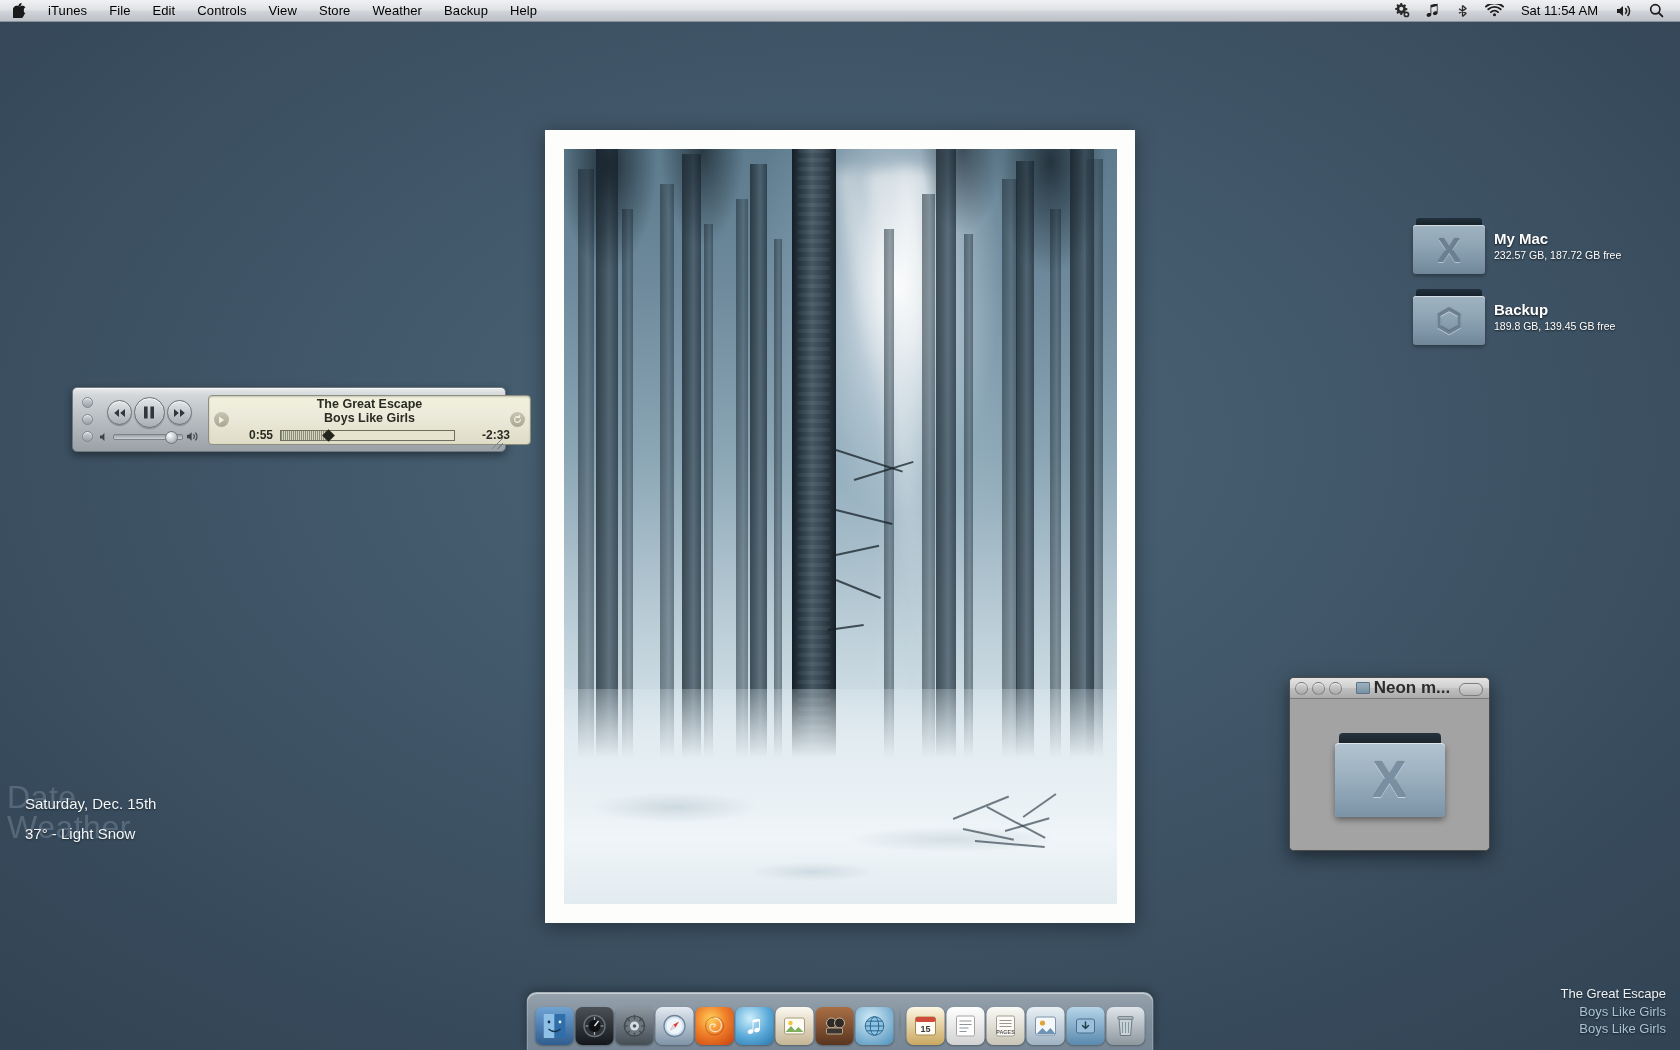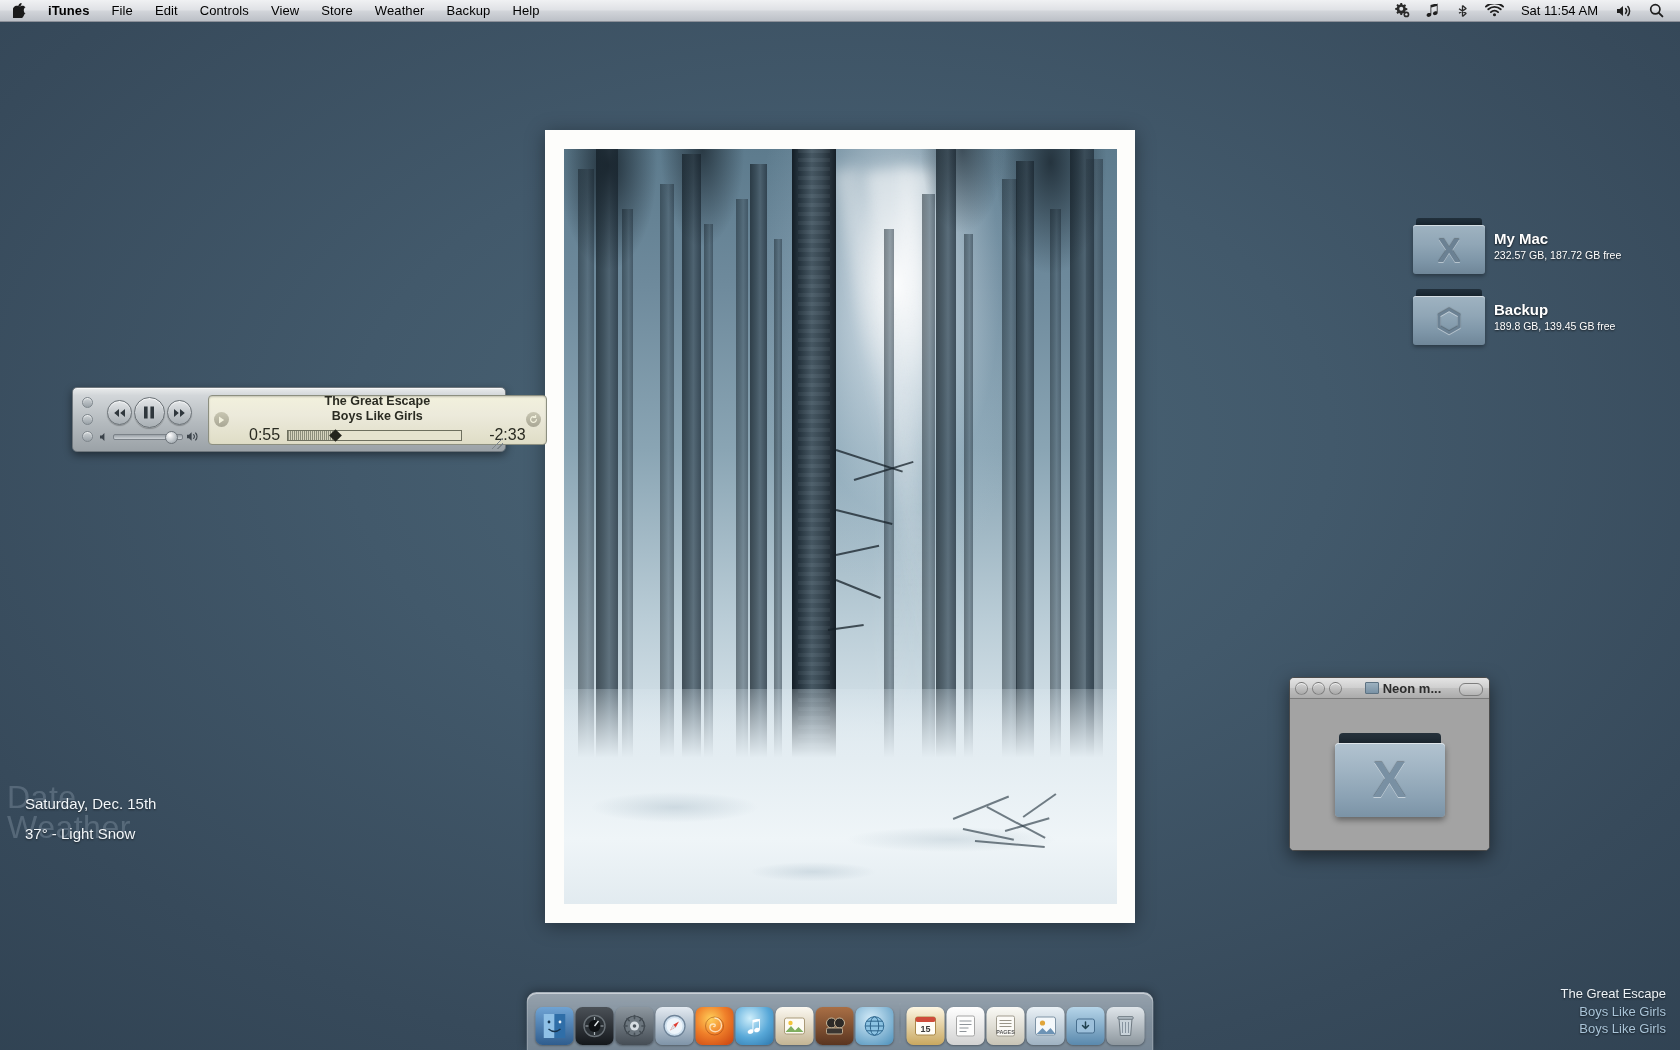--- a/index.html
+++ b/index.html
@@ -50,21 +50,21 @@
   .menu-item {
     font-size: 13px;
     color: #000;
     padding: 0 11px;
     height: 22px;
     line-height: 22px;
     letter-spacing: 0.1px;
     cursor: default;
     white-space: nowrap;
   }
-  .menu-item.app-name { font-weight: bold; }
+  .menu-item.app-name { font-weight: normal; }
   .menu-status {
     height: 22px;
     display: flex;
     align-items: center;
     padding: 0 8px;
   }
   .menu-clock {
     font-size: 13px;
     color: #000;
     padding: 0 9px;
@@ -275,21 +275,21 @@
   }
   .lcd-title { font-size: 12.5px; font-weight: bold; }
   .lcd-artist { font-size: 12.5px; font-weight: bold; }
   .lcd-scrub {
     display: flex;
     align-items: center;
     justify-content: center;
     gap: 7px;
     margin-top: 2px;
   }
-  .lcd-time { font-size: 16px; font-weight: normal; color: #2a2b22; font-family: "Liberation Sans", sans-serif; margin-left: 20px; }
+  .lcd-time { font-size: 12px; font-weight: bold; color: #2a2b22; font-family: "Liberation Sans", sans-serif; margin-left: 20px; }
   .scrub-track {
     position: relative;
     width: 175px;
     height: 11px;
     border: 1px solid #6e705f;
     background: #e6e4cf;
     box-sizing: border-box;
   }
   .scrub-fill {
     position: absolute;
@@ -407,21 +407,21 @@
     margin-right: 24px;
   }
   .finder-folder-mini {
     width: 12px; height: 10px;
     border-radius: 1px;
     background: linear-gradient(to bottom, #9db1bf, #7a92a5);
     border: 1px solid #5d7282;
     flex: 0 0 auto;
   }
   #finder-title {
-    font-size: 13px;
+    font-size: 17px;
     color: #2c2c2c;
     font-weight: bold;
     white-space: nowrap;
   }
   .toolbar-pill {
     position: absolute;
     right: 6px; top: 5px;
     width: 22px; height: 11px;
     border-radius: 6px;
     background: linear-gradient(to bottom, #dcdcdc, #b3b3b3);

